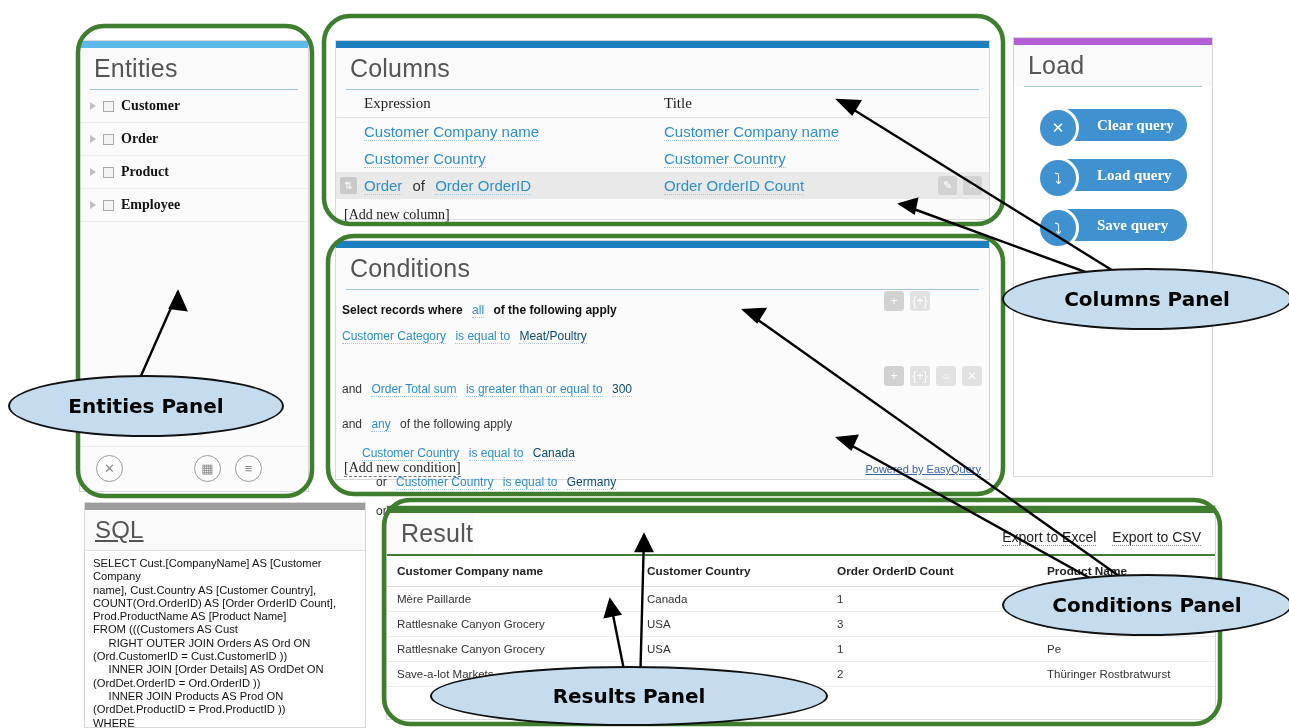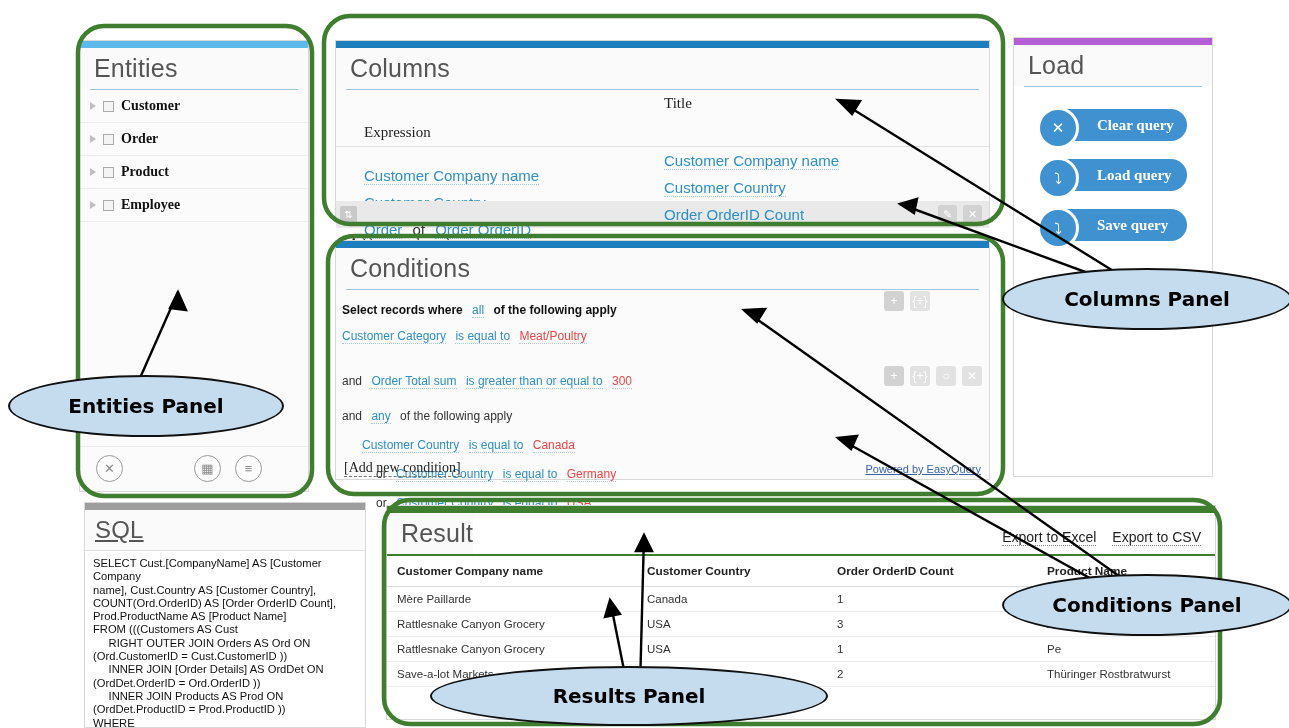--- a/index.html
+++ b/index.html
@@ -37,40 +37,40 @@
     display:flex;align-items:center;justify-content:center;font-size:13px;
   }
 
   
   #columns{left:335px;top:40px;width:655px;height:180px;}
   #columns .panel-bar{background:#1e7fbe;}
   .tbl-head{
     display:flex;font-family:"Liberation Serif", serif;font-size:15px;color:#222;
     padding:5px 0 5px 28px;border-bottom:1px solid #e2e2e2;
   }
-  .c-exp{width:300px;margin-top:29px;}
+  .c-exp{width:300px;}
   .col-row{display:flex;align-items:center;height:27px;padding-left:28px;position:relative;font-size:15px;}
   .col-row.sel{background:#e9e9e9;}
   .lnk{color:#2e8fc6;border-bottom:1px dotted #9ec9e2;margin-right:6px;}
   .plain{color:#333;margin-right:6px;}
   .drag-h{position:absolute;left:4px;top:5px;width:17px;height:17px;background:#c9c9c9;border-radius:2px;color:#fff;font-size:10px;display:flex;align-items:center;justify-content:center;}
   .row-ico{position:absolute;width:19px;height:19px;background:#d2d2d2;border-radius:3px;top:4px;color:#fff;font-size:11px;display:flex;align-items:center;justify-content:center;}
   .addnew{
     font-family:Liberation Serif, serif;font-size:14px;color:#222;
     border-bottom:1px dashed #777;display:inline-block;margin:4px 0 0 4px;
   }
 
   
   #conditions{left:335px;top:240px;width:655px;height:240px;}
   #conditions .panel-bar{background:#1e7fbe;}
   .cond-body{padding:6px 10px 0 6px;font-size:12px;line-height:29px;color:#222;}
   .cond-line{white-space:nowrap;}
   .ind1{padding-left:20px;}
   .ind2{padding-left:34px;}
-  .cval{color:#ef4444;margin-right:6px;border-bottom:1px dotted #b9c6d8;}
+  .cval{color:#0c4a6e;margin-right:6px;border-bottom:1px dotted #b9c6d8;}
   .op{color:#2e8fc6;margin-right:6px;border-bottom:1px dotted #9ec9e2;}
   .grp-ico{position:absolute;width:20px;height:20px;background:#e2e2e2;border-radius:3px;color:#fff;font-size:12px;display:flex;align-items:center;justify-content:center;}
   .pbe{position:absolute;right:8px;bottom:4px;font-size:11px;color:#3a62a8;text-decoration:underline;}
 
   
   #menu{left:1013px;top:37px;width:200px;height:440px;background:#fff;}
   #menu .panel-bar{background:#b45fd6;}
   .mbtn{
     position:relative;margin:0 auto 18px auto;width:148px;height:32px;
     background:#3f92cf;border-radius:16px;display:flex;align-items:center;
@@ -203,21 +203,21 @@
         <span class="op" style="margin-left:6px;">all</span>
         <span style="font-weight:bold;color:#111;">of the following apply</span>
       </div>
 
       <div class="cond-line" style="line-height:22px;">
         <span class="op">Customer Category</span>
         <span class="op">is equal to</span>
         <span class="cval">Meat/Poultry</span>
       </div>
 
-      <div class="cond-line" style="margin-top:20px;">
+      <div class="cond-line" style="margin-top:28px;">
         <span class="plain">and</span>
         <span class="op">Order Total sum</span>
         <span class="op">is greater than or equal to</span>
         <span class="cval">300</span>
       </div>
 
       <div class="cond-line" style="margin-top:6px;">
         <span class="plain">and</span>
         <span class="op">any</span>
         <span class="plain">of the following apply</span>

